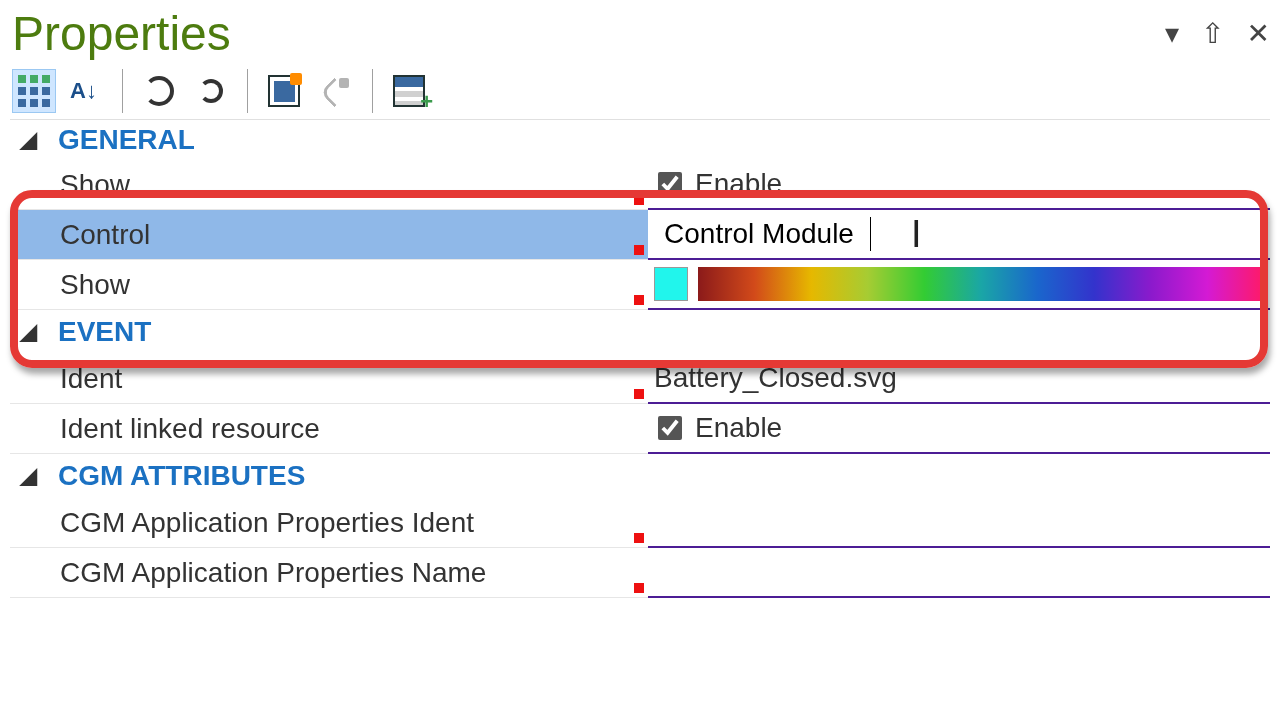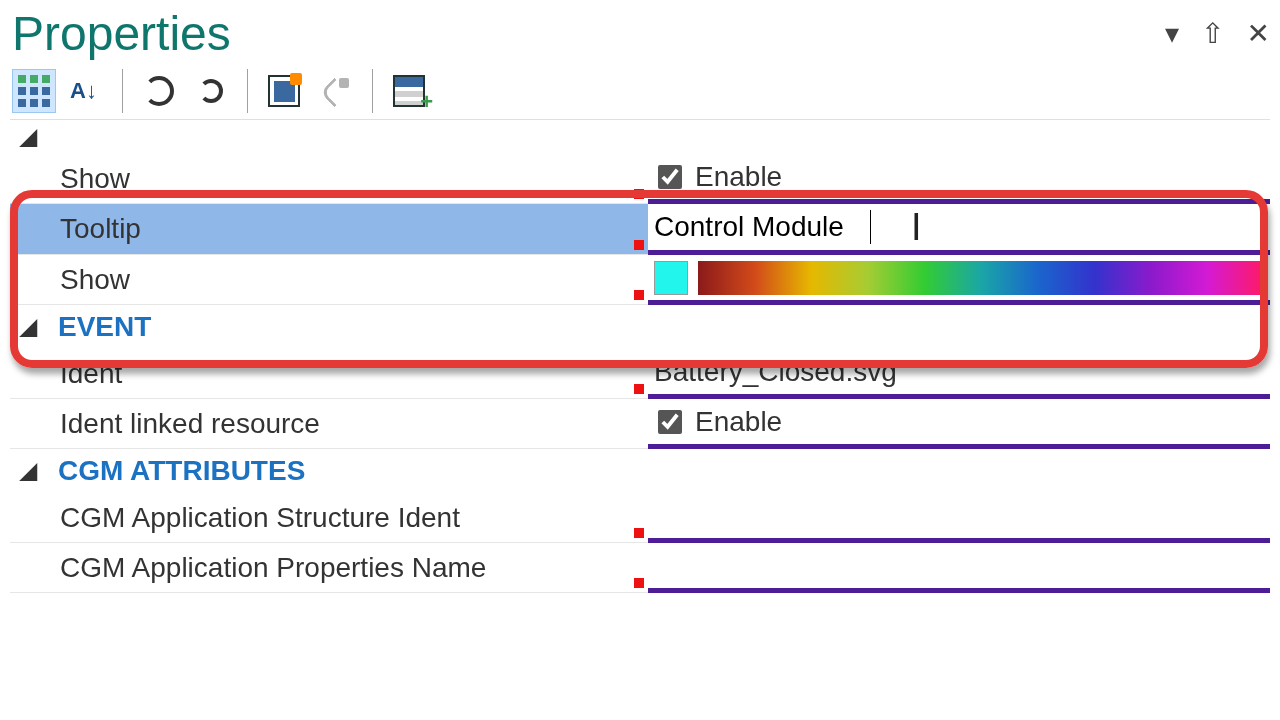--- a/index.html
+++ b/index.html
@@ -17,21 +17,21 @@
 
   .titlebar {
     display: flex;
     align-items: center;
     justify-content: space-between;
     padding: 2px 0 8px 2px;
   }
   .title {
     font-size: 48px;
     font-weight: 400;
-    color: #0f766e;
+    color: #4d7c0f;
   }
   .title-controls { display: flex; gap: 22px; align-items: center; color:#444; }
   .title-controls span { cursor: pointer; font-size: 28px; }
   .win-close { font-size: 30px; }
 
   .toolbar {
     display: flex;
     align-items: center;
     gap: 8px;
     padding: 0 0 6px 2px;
@@ -114,21 +114,21 @@
   .label {
     flex: 0 0 638px;
     display:flex; align-items:center;
     border-bottom:1px solid #e6e6e6;
     position:relative;
     padding: 4px 6px 4px 20px;
   }
   .value {
     flex:1;
     display:flex; align-items:center;
-    border-bottom:5px solid #4c1d95;
+    border-bottom:2px solid #4c1d95;
     padding: 4px 6px;
     gap:10px;
   }
   .header-row .label {
     color:#1b71c2; font-weight:700; padding-left:48px;
   }
   .expander {
     position:absolute; left:10px; top:50%; transform:translateY(-50%);
     font-size:22px; cursor:pointer; color:#333;
   }
@@ -213,43 +213,44 @@
     <div class="tb-btn">
         <span class="ico ico-propadd"></span>
       </div>
   </div>
 
   <div class="grid">
 
     <div class="row header-row" style="min-height:34px;">
       <div class="label" style="flex:1; border-bottom:none;">
         <span class="expander">◢</span>
+        <span>GENERAL</span>
       </div>
     </div>
 
     <div class="row">
       <div class="label">
         <span>Show</span>
         <span class="animdot"></span>
       </div>
       <div class="value">
         <label class="cbwrap">
           <input type="checkbox" checked="" style="">
           <span>Enable</span>
         </label>
       </div>
     </div>
 
     <div class="row selected">
       <div class="label">
-        <span>Tooltip</span>
+        <span>Control</span>
         <span class="animdot"></span>
       </div>
       <div class="value" style="position:relative;">
-        <input type="text" style="width: 210px;" value="Control Module">
+        <input type="text" style="width: 210px; text-align: center;" value="Control Module">
         <span class="edit-cursor"></span>
         <span class="ibeam">I</span>
       </div>
     </div>
 
     <div class="row">
       <div class="label">
         <span>Show</span>
         <span class="animdot"></span>
       </div>
@@ -290,21 +291,21 @@
 
     <div class="row header-row" style="min-height:44px;">
       <div class="label" style="flex:1; border-bottom:none;">
         <span class="expander">◢</span>
         <span>CGM ATTRIBUTES</span>
       </div>
     </div>
 
     <div class="row">
       <div class="label">
-        <span>CGM Application Structure Ident</span>
+        <span>CGM Application Properties Ident</span>
         <span class="animdot"></span>
       </div>
       <div class="value">
         <span></span>
       </div>
     </div>
 
     <div class="row">
       <div class="label">
         <span>CGM Application Properties Name</span>

